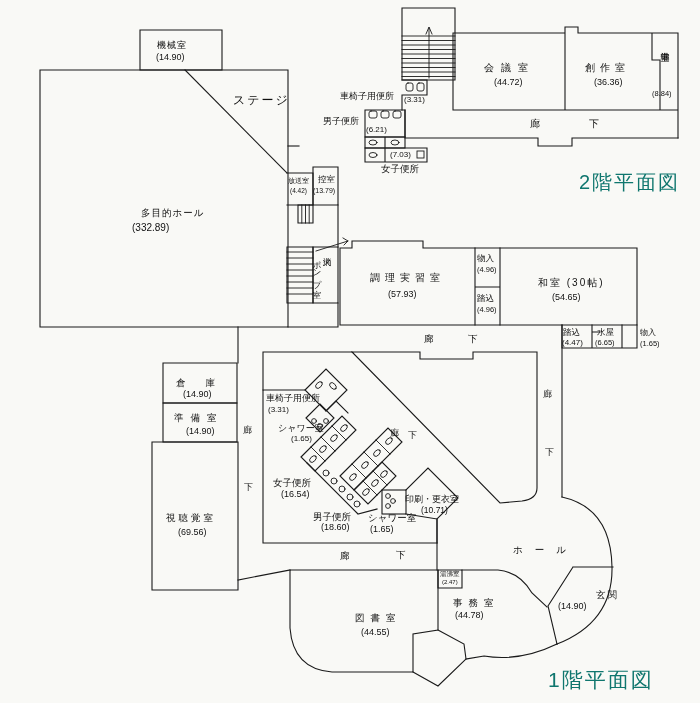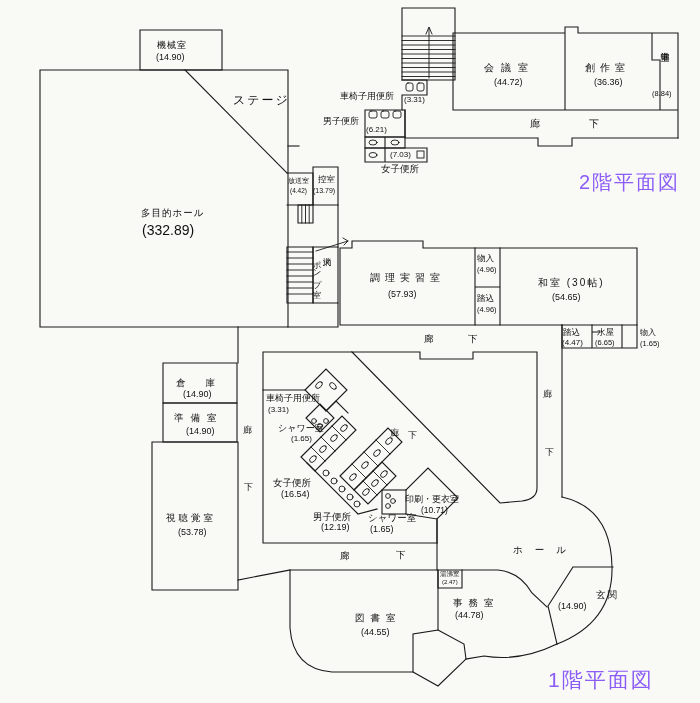--- a/index.html
+++ b/index.html
@@ -1,21 +1,21 @@
 <!DOCTYPE html>
 <html><head>
 <meta charset="utf-8">
 <style>
   html,body{margin:0;padding:0;background:#e8e8e8;}
   #plan{position:relative;width:700px;height:703px;background:#f9f9f6;overflow:hidden;
         font-family:"Liberation Sans","DejaVu Sans",sans-serif;}
   #plan svg{position:absolute;left:0;top:0;}
   .lb{position:absolute;color:#101010;white-space:nowrap;line-height:1;}
   .v{writing-mode:vertical-rl;text-orientation:upright;}
-  .ttl{color:#8b5cf6;font-weight:500;}
+  .ttl{color:#0f766e;font-weight:500;}
 </style>
 </head>
 <body>
 
 <div id="plan">
 
 <svg width="700" height="703" viewBox="0 0 700 703" fill="none" stroke="#1a1a1a" stroke-width="1.1" stroke-linecap="square">
 
   <g>
     <path d="M140,30 H222 V70 H140 Z"></path>
@@ -126,21 +126,21 @@
     <path d="M562,497 Q611,508 612,567 Q613,622 557,644"></path>
     <path d="M557,644 Q520,662 484,656 L466,659"></path>
     <path d="M438,630 L464,644 L466,659 M413,672 L438,686 L466,659"></path>
   </g>
 </svg>
 
   <div class="lb" style="left:157px;top:41px;font-size:9px;letter-spacing:1px">機械室</div>
   <div class="lb" style="left:156px;top:53px;font-size:9px">(14.90)</div>
   <div class="lb" style="left:233px;top:94px;font-size:12px;letter-spacing:2px">ステージ</div>
   <div class="lb" style="left:141px;top:208px;font-size:9.5px;letter-spacing:1px">多目的ホール</div>
-  <div class="lb" style="left:142px;top:223px;font-size:14px">(332.89)</div>
+  <div class="lb" style="left:132px;top:223px;font-size:10px">(332.89)</div>
   <div class="lb" style="left:288px;top:177px;font-size:7px">放送室</div>
   <div class="lb" style="left:290px;top:188px;font-size:6.5px">(4.42)</div>
   <div class="lb" style="left:318px;top:175px;font-size:8.5px">控室</div>
   <div class="lb" style="left:313px;top:187px;font-size:7px">(13.79)</div>
   <div class="lb v" style="left:323px;top:251px;font-size:8.5px">消火</div>
   <div class="lb v" style="left:313px;top:254px;font-size:8.5px">ポンプ室</div>
   <div class="lb" style="left:484px;top:63px;font-size:10px;letter-spacing:7px">会議室</div>
   <div class="lb" style="left:494px;top:78px;font-size:9px">(44.72)</div>
   <div class="lb" style="left:585px;top:63px;font-size:10px;letter-spacing:5px">創作室</div>
   <div class="lb" style="left:594px;top:78px;font-size:9px">(36.36)</div>
@@ -171,32 +171,32 @@
   <div class="lb" style="left:640px;top:329px;font-size:8px">物入</div>
   <div class="lb" style="left:640px;top:340px;font-size:7.5px">(1.65)</div>
   <div class="lb" style="left:424px;top:334px;font-size:9.5px">廊</div>
   <div class="lb" style="left:468px;top:334px;font-size:9.5px">下</div>
 
   <div class="lb" style="left:176px;top:378px;font-size:9.5px;letter-spacing:20px">倉庫</div>
   <div class="lb" style="left:183px;top:390px;font-size:9px">(14.90)</div>
   <div class="lb" style="left:174px;top:413px;font-size:9.5px;letter-spacing:7px">準備室</div>
   <div class="lb" style="left:186px;top:427px;font-size:9px">(14.90)</div>
   <div class="lb" style="left:166px;top:513px;font-size:9.5px;letter-spacing:3px">視聴覚室</div>
-  <div class="lb" style="left:178px;top:528px;font-size:9px">(53.78)</div>
+  <div class="lb" style="left:178px;top:528px;font-size:9px">(69.56)</div>
   <div class="lb" style="left:243px;top:426px;font-size:9px">廊</div>
   <div class="lb" style="left:244px;top:483px;font-size:9px">下</div>
 
   <div class="lb" style="left:266px;top:394px;font-size:9px">車椅子用便所</div>
   <div class="lb" style="left:268px;top:406px;font-size:8px">(3.31)</div>
   <div class="lb" style="left:278px;top:424px;font-size:9px">シャワー室</div>
   <div class="lb" style="left:291px;top:435px;font-size:8px">(1.65)</div>
   <div class="lb" style="left:273px;top:478px;font-size:9.5px">女子便所</div>
   <div class="lb" style="left:281px;top:490px;font-size:9px">(16.54)</div>
   <div class="lb" style="left:313px;top:512px;font-size:9.5px">男子便所</div>
-  <div class="lb" style="left:321px;top:523px;font-size:9px">(12.19)</div>
+  <div class="lb" style="left:321px;top:523px;font-size:9px">(18.60)</div>
   <div class="lb" style="left:368px;top:513px;font-size:9.5px">シャワー室</div>
   <div class="lb" style="left:370px;top:525px;font-size:9px">(1.65)</div>
   <div class="lb" style="left:405px;top:495px;font-size:9px">印刷・更衣室</div>
   <div class="lb" style="left:421px;top:506px;font-size:8.5px">(10.71)</div>
   <div class="lb" style="left:390px;top:429px;font-size:9px">廊</div>
   <div class="lb" style="left:408px;top:431px;font-size:9px">下</div>
   <div class="lb" style="left:543px;top:390px;font-size:9px">廊</div>
   <div class="lb" style="left:545px;top:448px;font-size:9px">下</div>
   <div class="lb" style="left:340px;top:551px;font-size:9.5px">廊</div>
   <div class="lb" style="left:396px;top:550px;font-size:9.5px">下</div>

